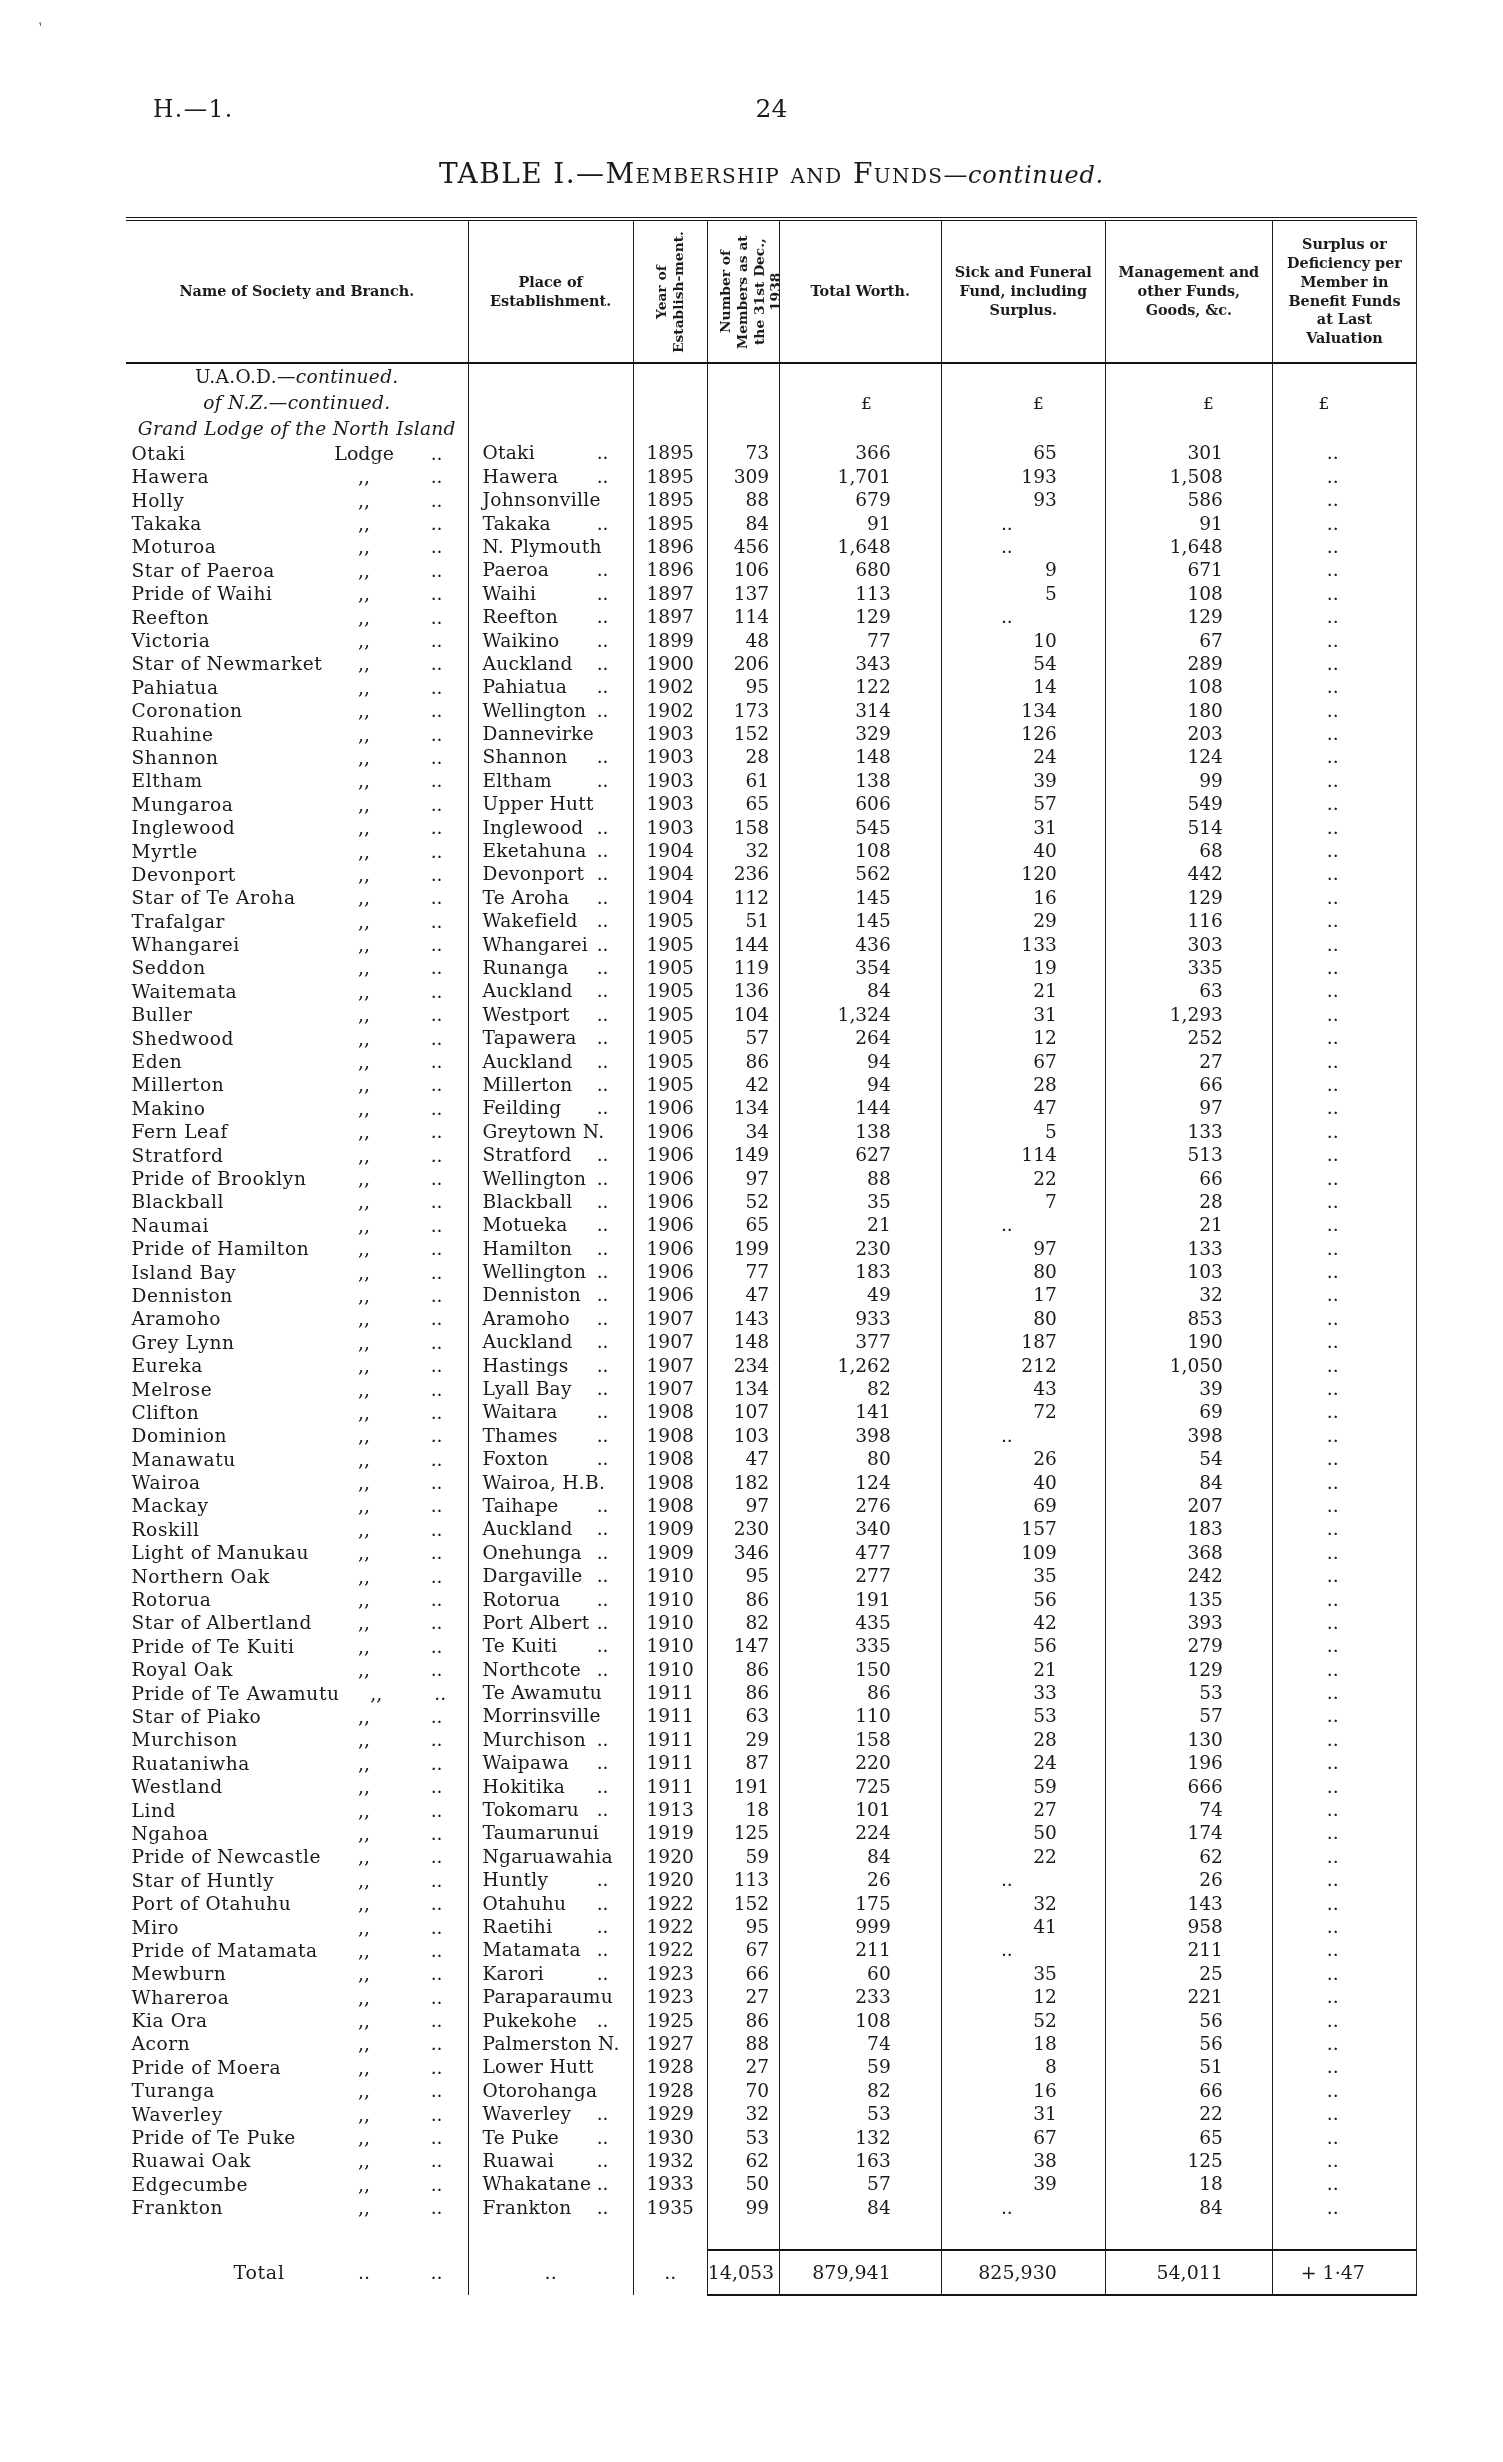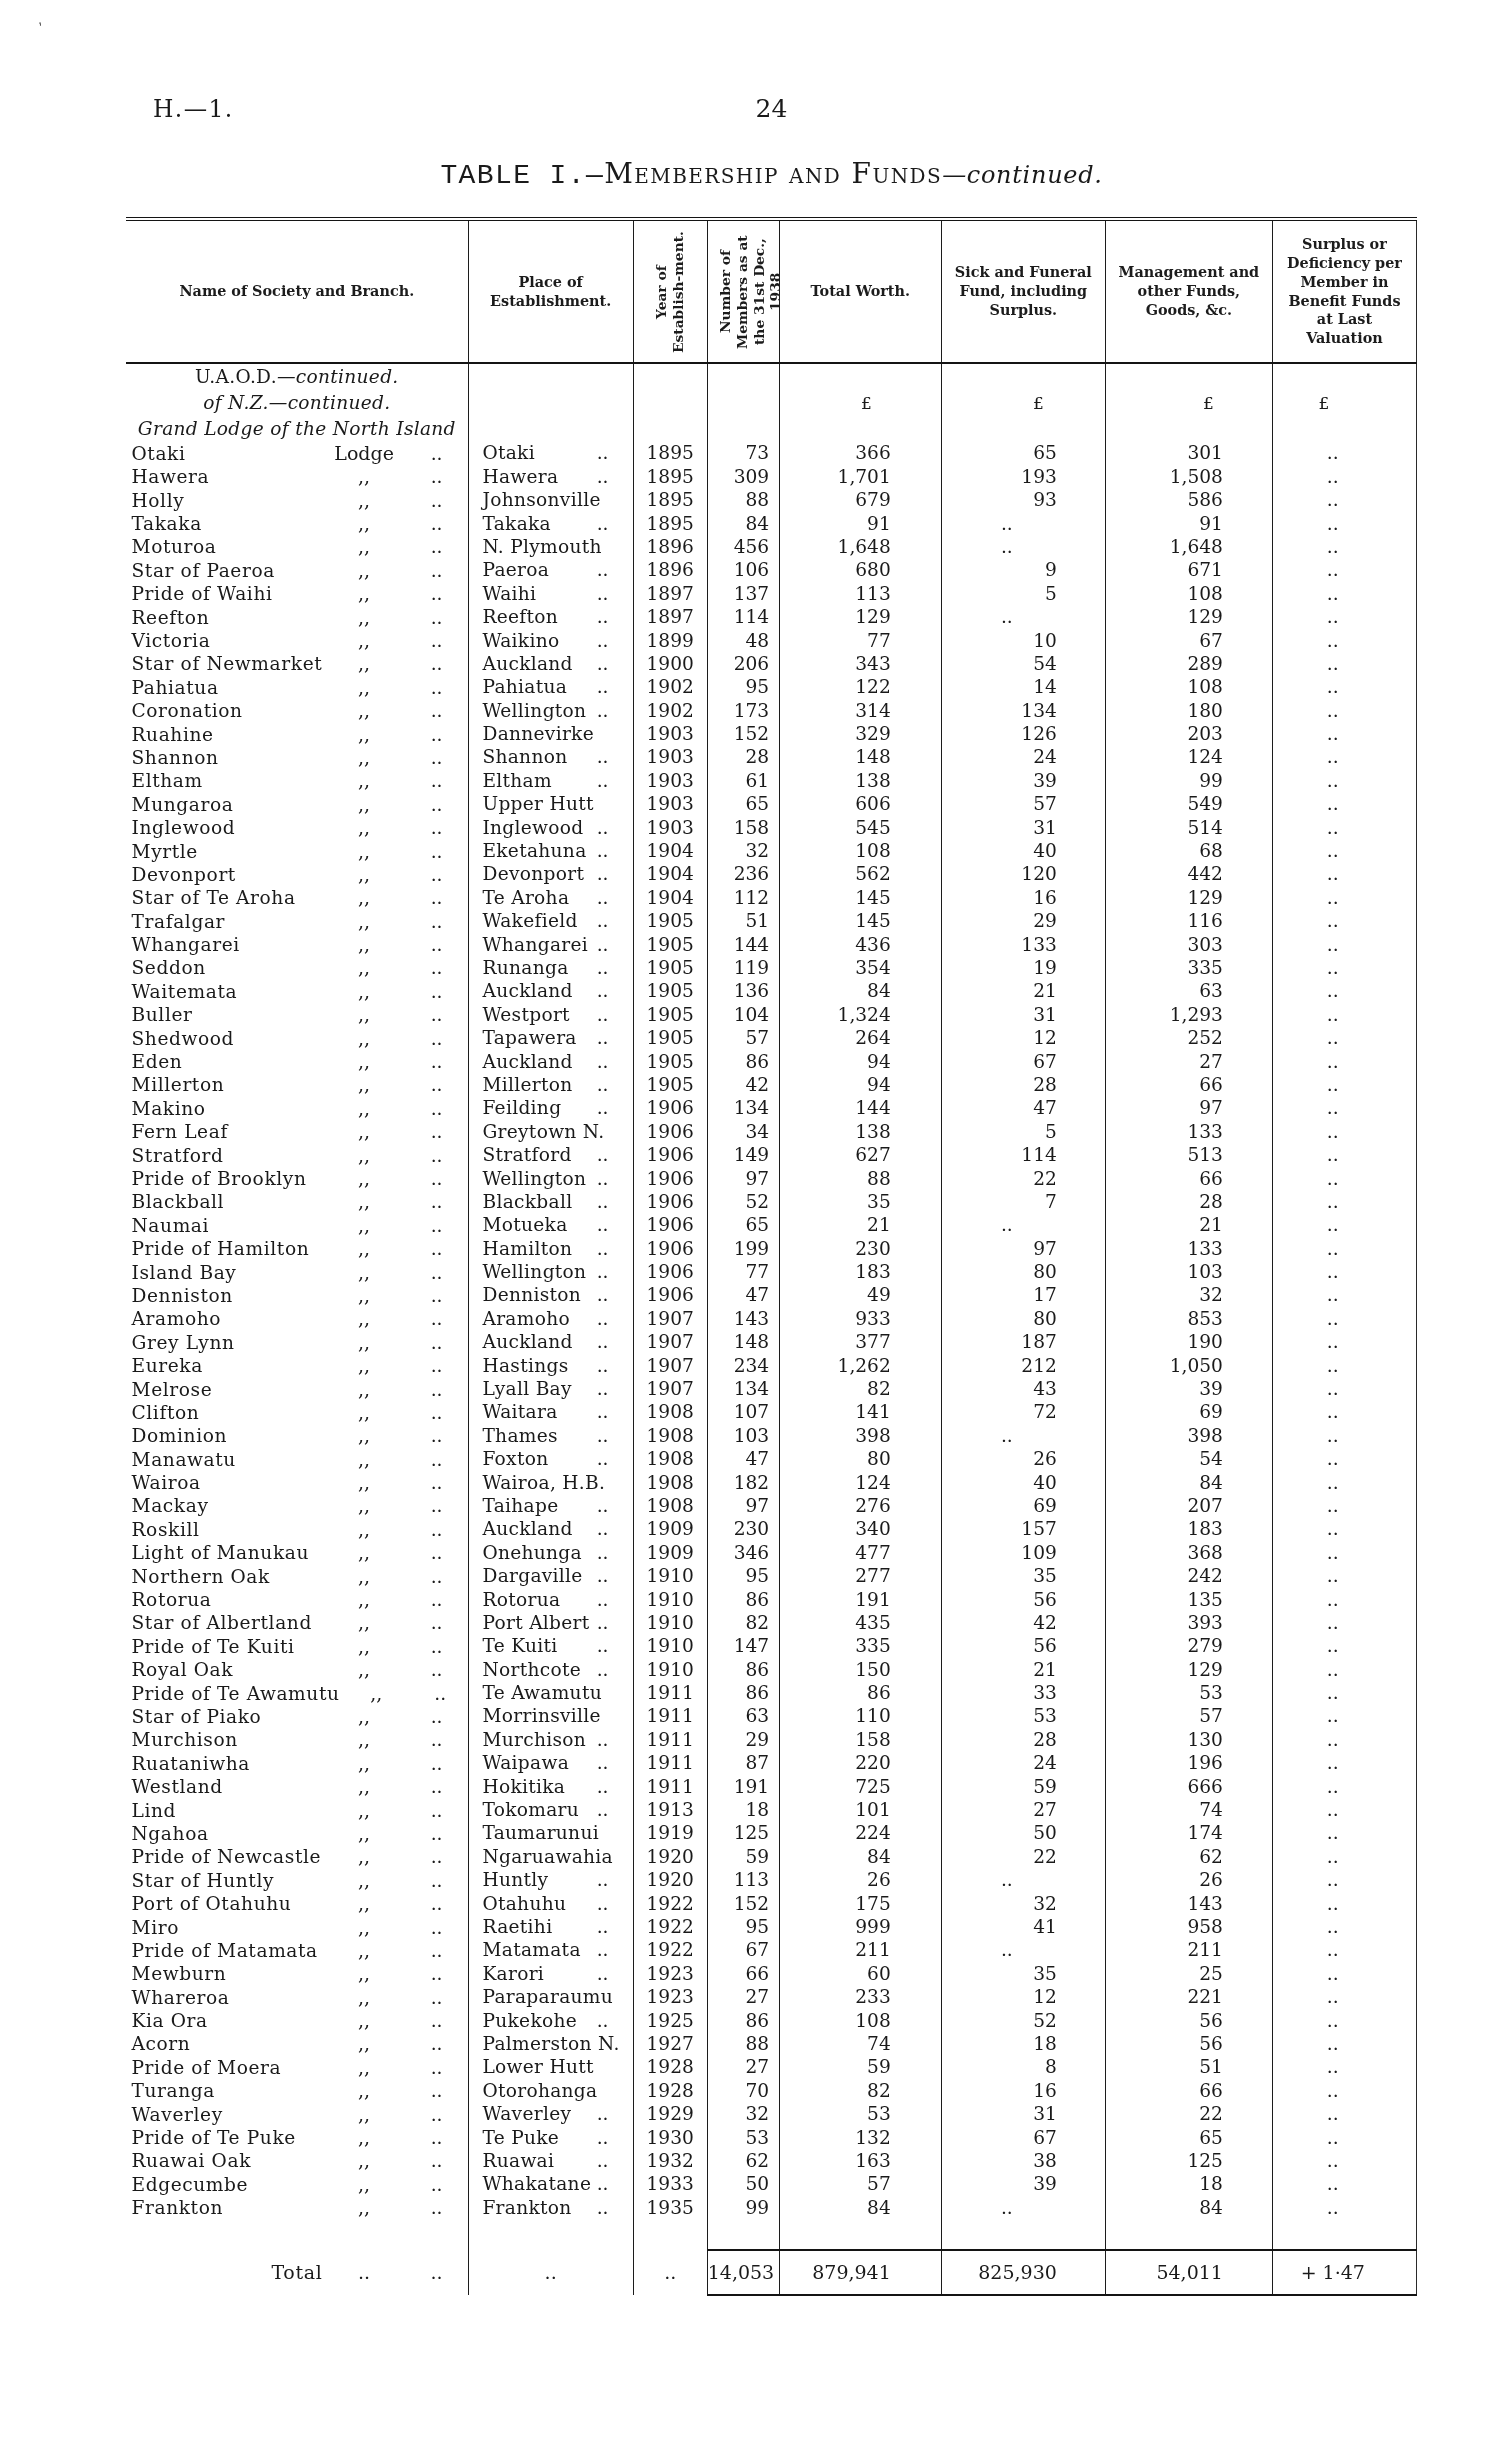--- a/index.html
+++ b/index.html
@@ -9,21 +9,21 @@
     height:2462px;
     background:#ffffff;
     font-family:"DejaVu Serif","Liberation Serif",serif;
     color:#1a1a1a;
     overflow:hidden;
   }
   .corner-mark{position:absolute;left:40px;top:19px;font-size:13.8px;color:#555;transform:rotate(-35deg);}
   .doc-ref{position:absolute;left:153px;top:95px;font-size:23.4px;letter-spacing:1.4px;}
   .page-num{position:absolute;left:126px;top:94px;width:1291px;text-align:center;font-size:25px;}
   .title{position:absolute;left:126px;top:157px;width:1291px;text-align:center;white-space:nowrap;}
-  .title .t1{font-size:28px;letter-spacing:1.4px;font-family:Liberation Mono, monospace;}
+  .title .t1{font-size:28px;letter-spacing:1.4px;}
   .title .t2{font-size:28px;letter-spacing:1.4px;font-variant:small-caps;text-align:center;}
   .title .t3{font-size:24px;font-style:italic;letter-spacing:0.7px;}
 
   table.main{
     position:absolute;left:126px;top:217px;width:1291px;
     border-collapse:collapse;table-layout:fixed;
     border-top:4.8px double #141414;
   }
   th,td{border-left:1.4px solid #1c1c1c;overflow:hidden;vertical-align:middle;padding:0;}
   th:first-child,td:first-child{border-left:none;}
@@ -58,21 +58,21 @@
   .sur-c{text-align:center;padding-right:23.4px;}
   .sick-dots{text-align:center;padding-right:33px;}
   .cur{font-size:17px;}
   .cur-w{text-align:right;padding-right:69px;}
   .cur-s{text-align:right;padding-right:61px;}
   .cur-m{text-align:right;padding-right:58px;}
   .cur-x{text-align:center;padding-right:41px;}
   tr.spacer td{height:29px;}
   tr.total-row td{height:43px;font-size:19px;}
   tr.total-row td.tot{border-top:2.1px solid #141414;border-bottom:2.1px solid #141414;}
-  .tl{padding-left:102px;letter-spacing:0.7px;text-align:right;}
+  .tl{padding-left:102px;letter-spacing:0.7px;}
 </style>
 </head>
 <body>
 
 <div class="page">
   <div class="corner-mark">’</div>
   <div class="doc-ref">H.—1.</div>
   <div class="page-num">24</div>
   <div class="title"><span class="t1">TABLE I.—</span><span class="t2">Membership and Funds</span><span class="t3">—continued.</span></div>
 

